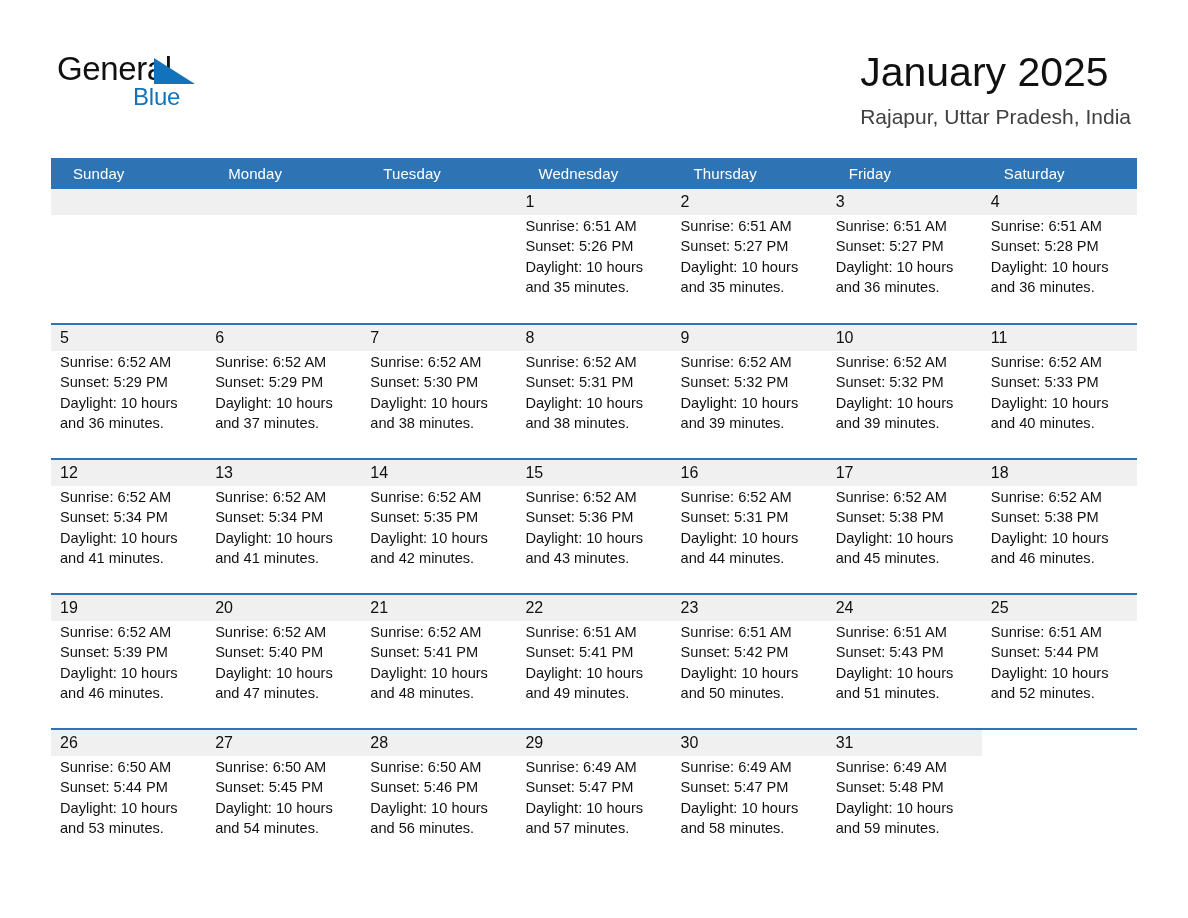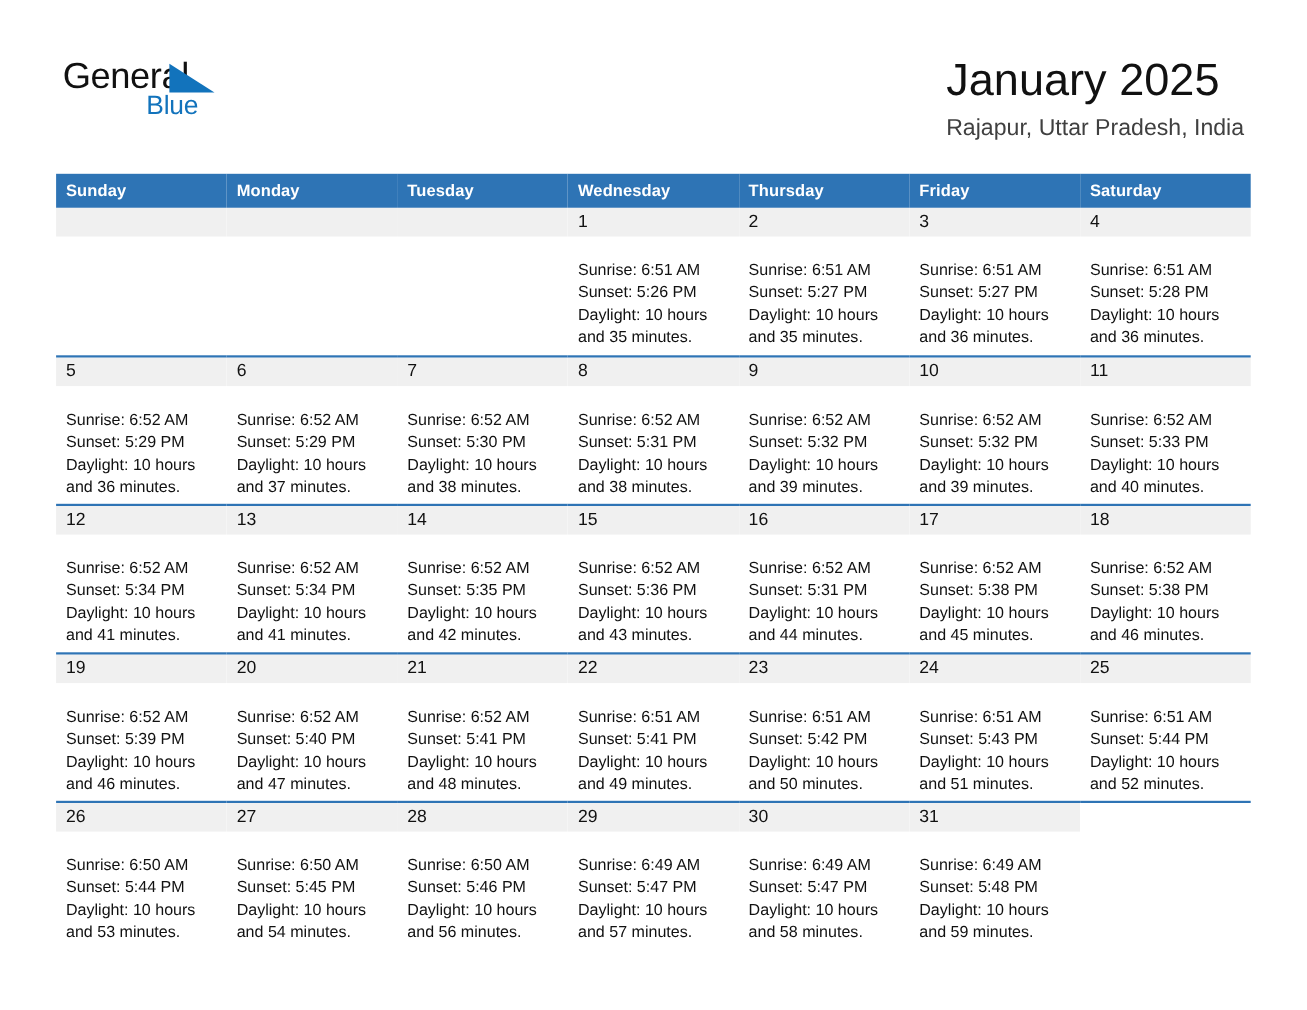--- a/index.html
+++ b/index.html
@@ -88,23 +88,23 @@
     width: 1086px;
     border-collapse: collapse;
     table-layout: fixed;
   }
   .cal col { width: 155.14px; }
 
   .cal thead th {
     background: #2e74b5;
     color: #ffffff;
     font-size: 15px;
-    font-weight: bold;
+    font-weight: normal;
     text-align: left;
-    padding: 7px 0 7px 9px;
+    padding: 7px 0 7px 22px;
     height: 30px;
     vertical-align: middle;
     letter-spacing: 0.1px;
   }
 
   .cal tbody td {
     vertical-align: top;
     padding: 0;
     height: 135px;
     border-top: 2px solid #2e74b5;
@@ -115,21 +115,21 @@
   .daynum {
     background: #f0f0f0;
     font-size: 16px;
     color: #111111;
     padding: 4px 0 4px 9px;
     height: 26px;
     line-height: 18px;
   }
   .daynum.empty { color: transparent; }
   .cell-body {
-    padding: 21px 8px 0 9px;
+    padding: 1px 8px 0 9px;
     font-size: 14.6px;
     line-height: 20.4px;
     color: #111111;
   }
   .cell-body div { white-space: nowrap; }
   .cell-blank { background: #ffffff; }
   .cell-blank .daynum { background: #f0f0f0; }
   .cell-void .daynum { background: #ffffff; }
 </style>
 </head>

